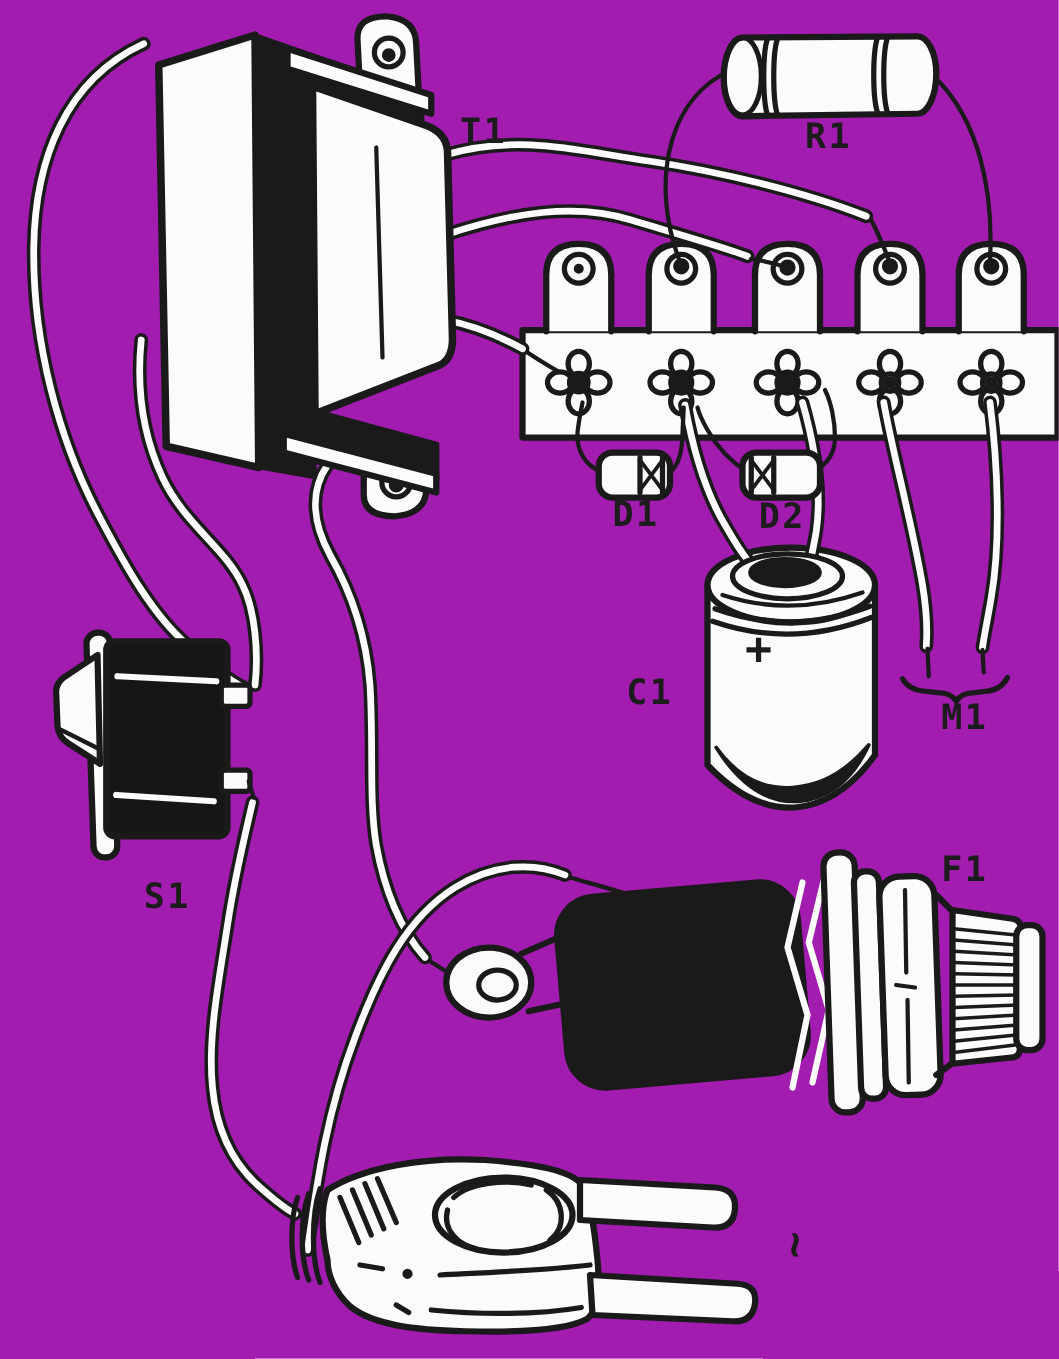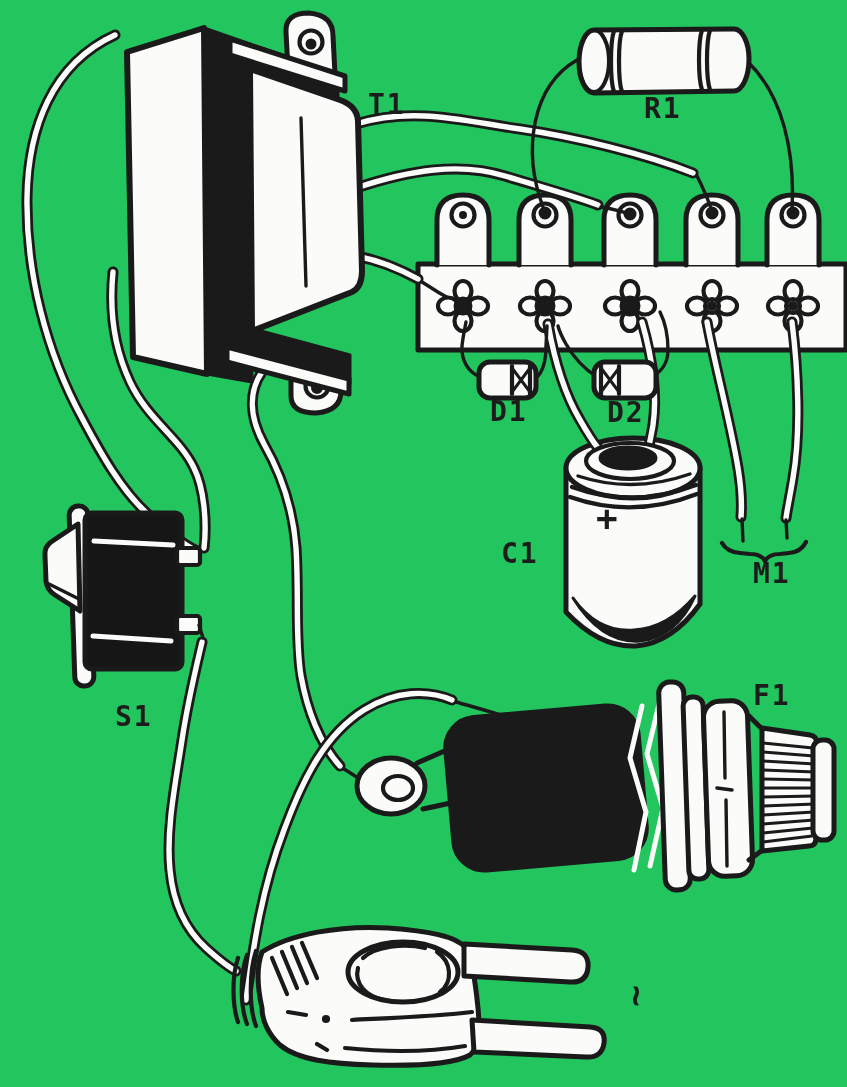--- a/index.html
+++ b/index.html
@@ -1,16 +1,16 @@
 <!DOCTYPE html>
 <html><head>
 <meta charset="utf-8">
 <style>
   html,body{margin:0;padding:0;background:#ffffff;}
-  .page{width:847px;height:1087px;background:#22c55e;position:relative;overflow:hidden;}
+  .page{width:847px;height:1087px;background:#a21caf;position:relative;overflow:hidden;}
   svg{display:block;}
   
   .sh{fill:#fbfbf9;stroke:#1a1a1a;stroke-width:5;stroke-linejoin:round;stroke-linecap:round;}
   .sh6{fill:#fbfbf9;stroke:#1a1a1a;stroke-width:6;stroke-linejoin:round;stroke-linecap:round;}
   .sh4{fill:#fbfbf9;stroke:#1a1a1a;stroke-width:4.2;stroke-linejoin:round;stroke-linecap:round;}
   .ink{fill:#1a1a1a;stroke:#1a1a1a;stroke-width:3;stroke-linejoin:round;}
   .ln{fill:none;stroke:#1a1a1a;stroke-width:3.4;stroke-linecap:round;}
   .ln4{fill:none;stroke:#1a1a1a;stroke-width:4.2;stroke-linecap:round;}
   .ln5{fill:none;stroke:#1a1a1a;stroke-width:5;stroke-linecap:round;}
   .tO{fill:none;stroke:#1a1a1a;stroke-width:11;stroke-linecap:round;}

